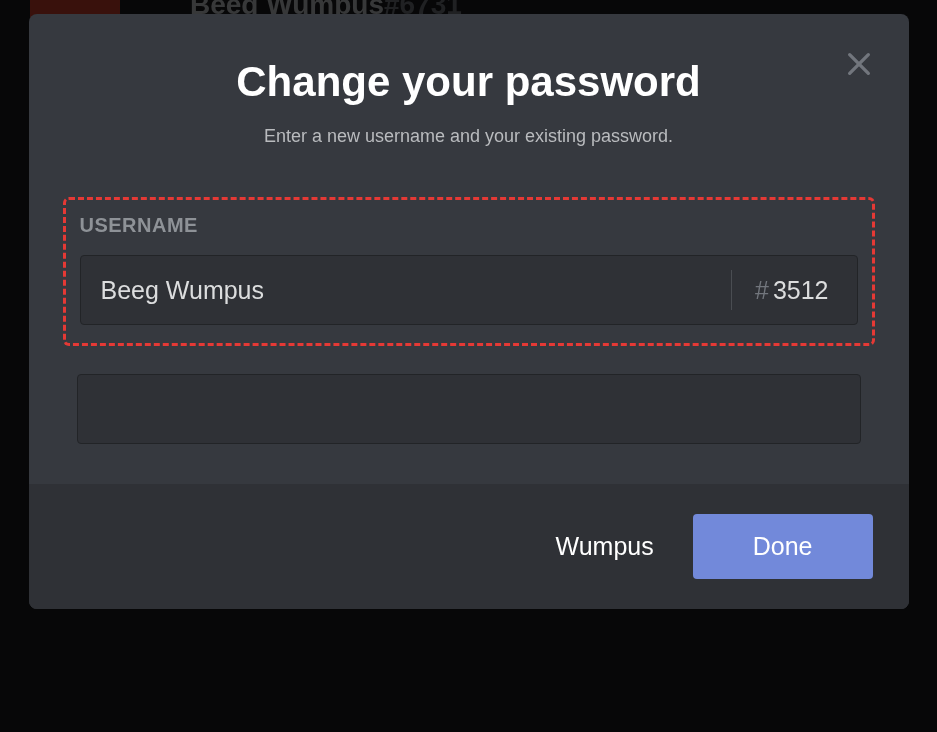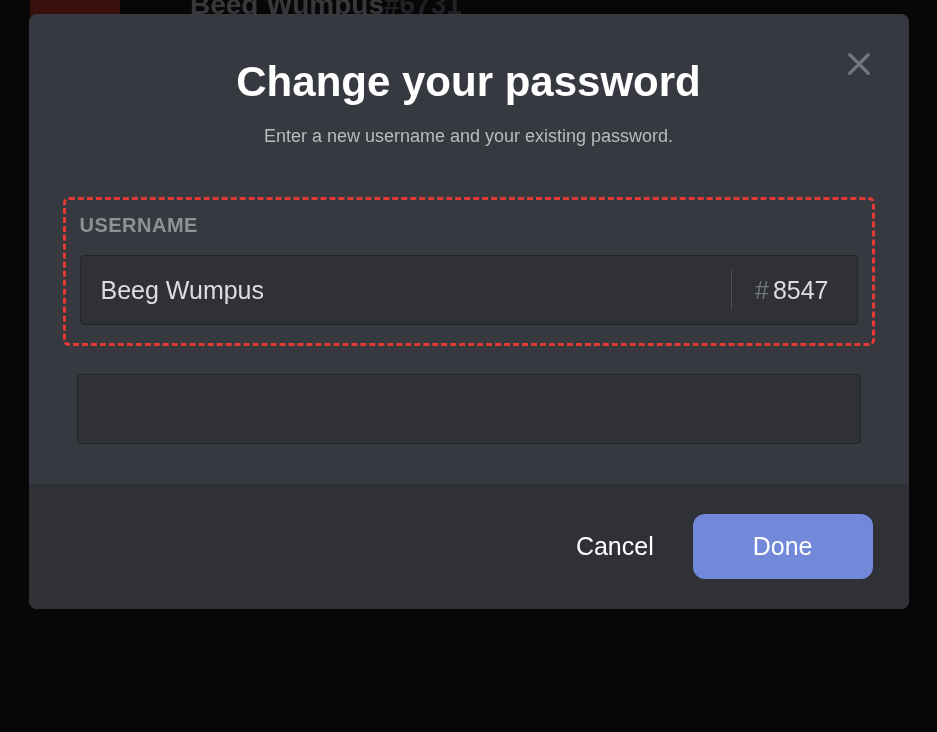--- a/index.html
+++ b/index.html
@@ -212,21 +212,21 @@
     
     .btn-done {
       background: #7289da;
       border: none;
       color: #ffffff;
       font-size: 25px;
       font-weight: 500;
       cursor: pointer;
       font-family: inherit;
       padding: 18px 60px;
-      border-radius: 12px;
+      border-radius: 4px;
     }
   </style>
 </head>
 <body>
 
 <div class="background-header">
   <div class="bg-avatar"></div>
   <span class="bg-username">Beeg Wumpus</span>
   <span class="bg-discriminator">#6731</span>
 </div>
@@ -245,30 +245,30 @@
 
       <h1 class="modal-title">Change your password</h1>
       <p class="modal-subtitle">Enter a new username and your existing password.</p>
 
       <div class="field-highlight">
         <div class="field-label">USERNAME</div>
         <div class="username-input-wrap">
           <input type="text" class="username-input" value="Beeg Wumpus" style="">
           <div class="discriminator-section">
             <span class="hash">#</span>
-            <span class="discriminator">8547</span>
+            <span class="discriminator">3512</span>
           </div>
         </div>
       </div>
 
       <div class="password-section">
         <input type="password" class="password-input" value="" style="">
       </div>
 
     </div>
 
     <div class="modal-footer">
-      <button class="btn-cancel">Cancel</button>
+      <button class="btn-cancel">Wumpus</button>
       <button class="btn-done">Done</button>
     </div>
 
   </div>
 </div>
 
 </body></html>

